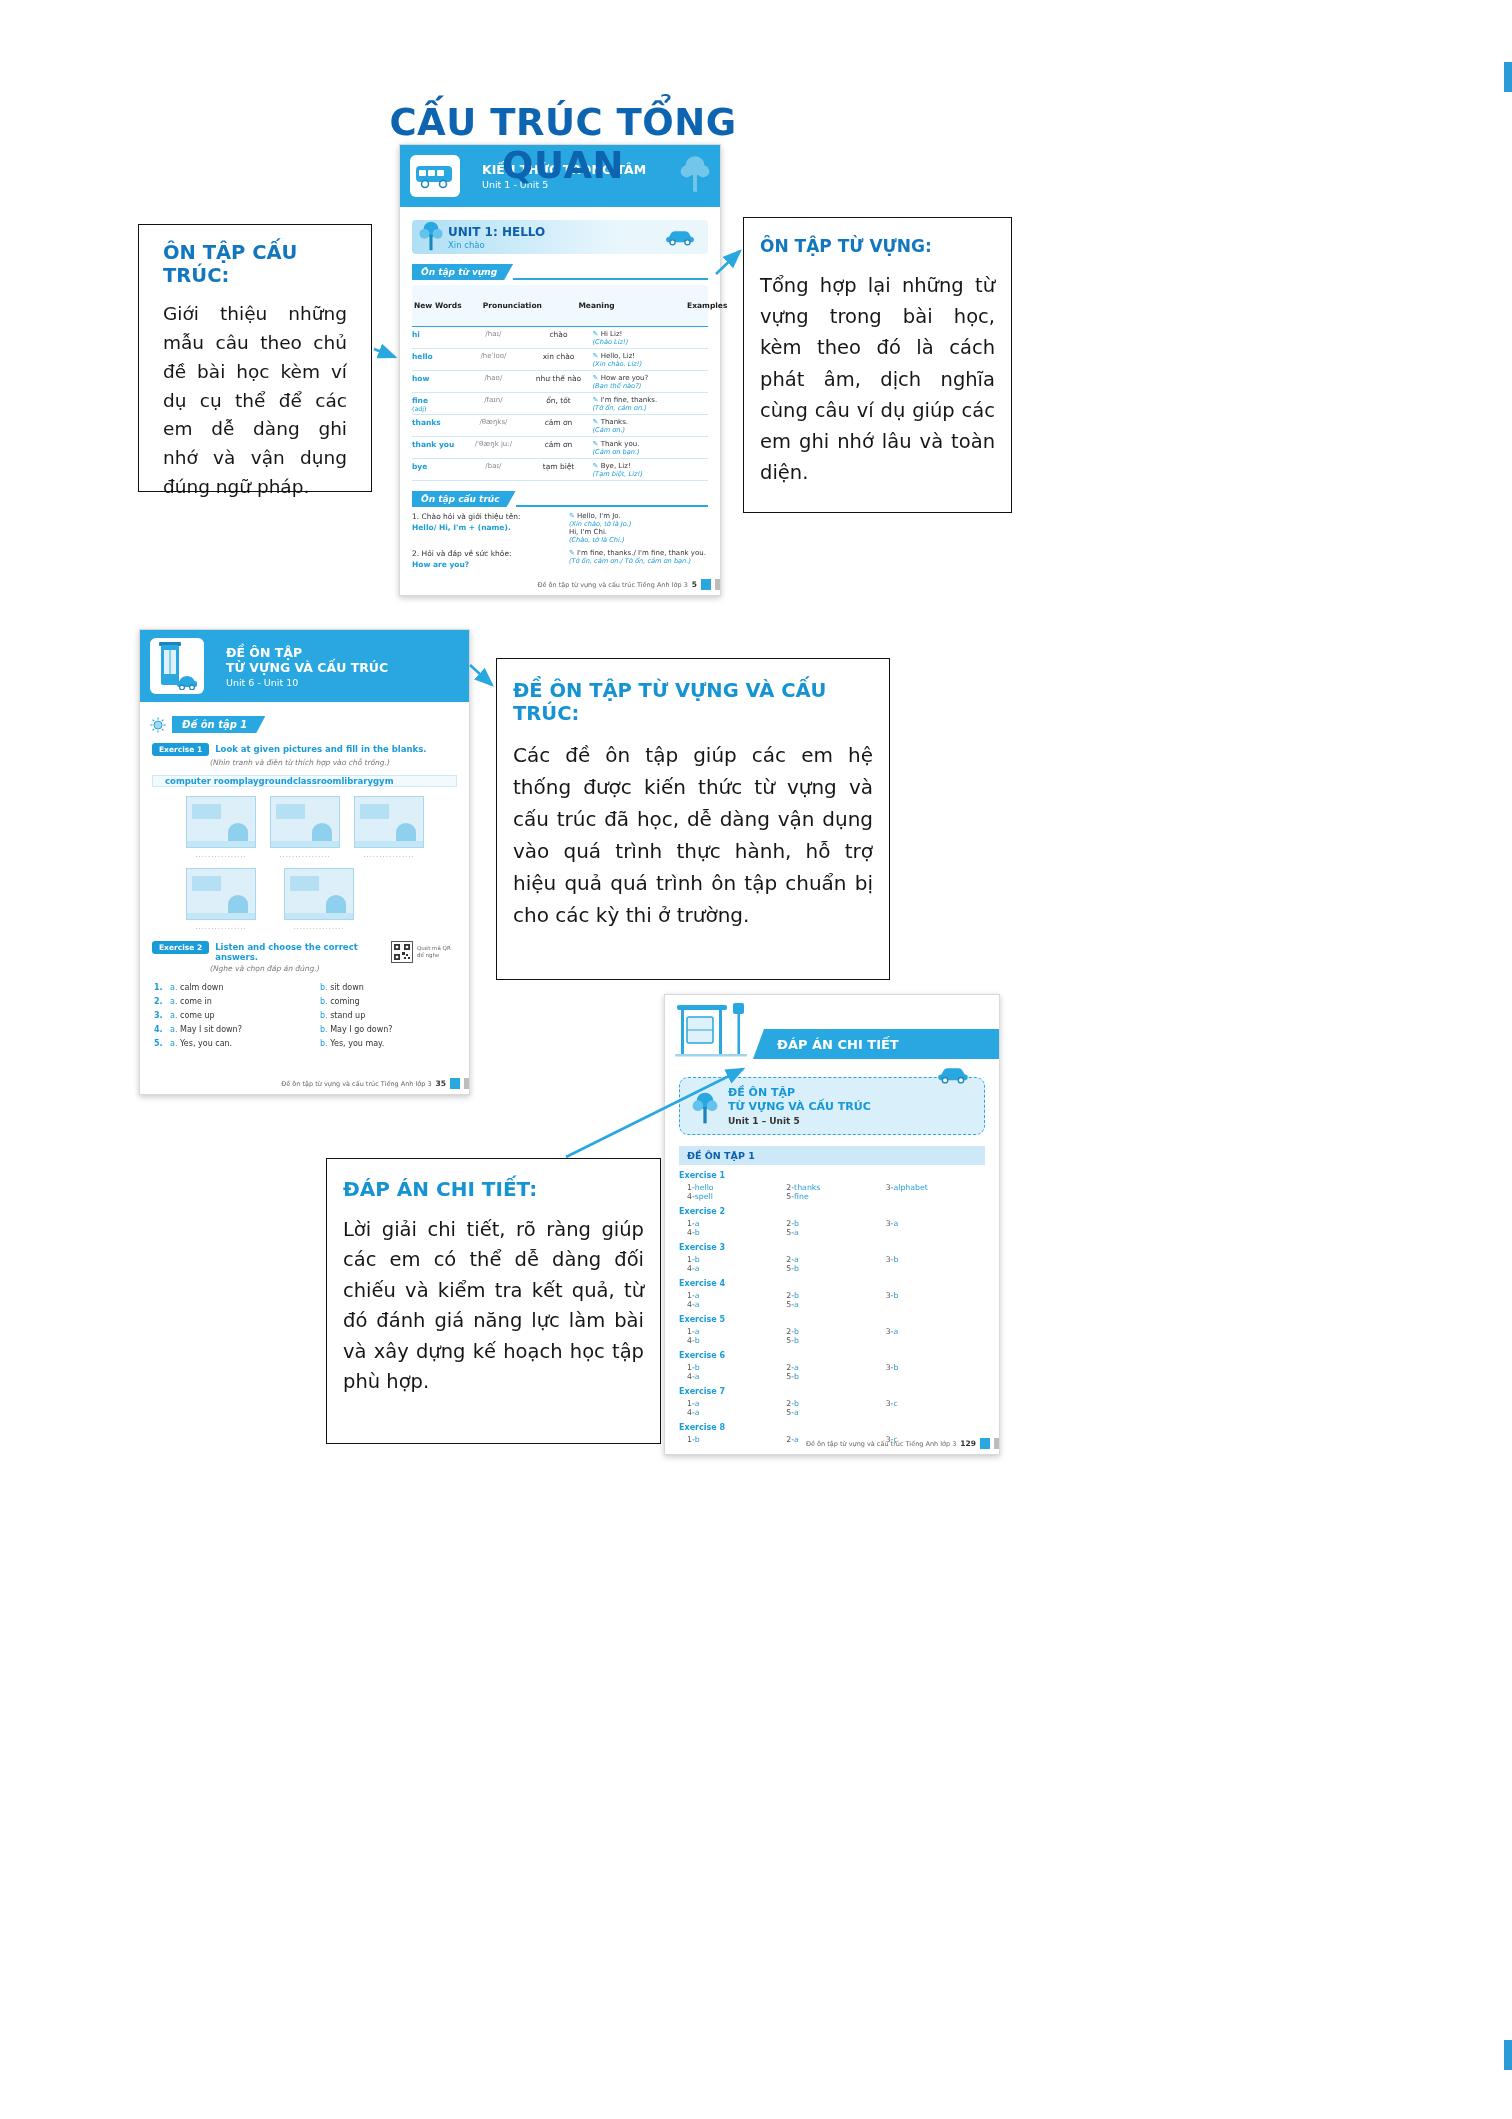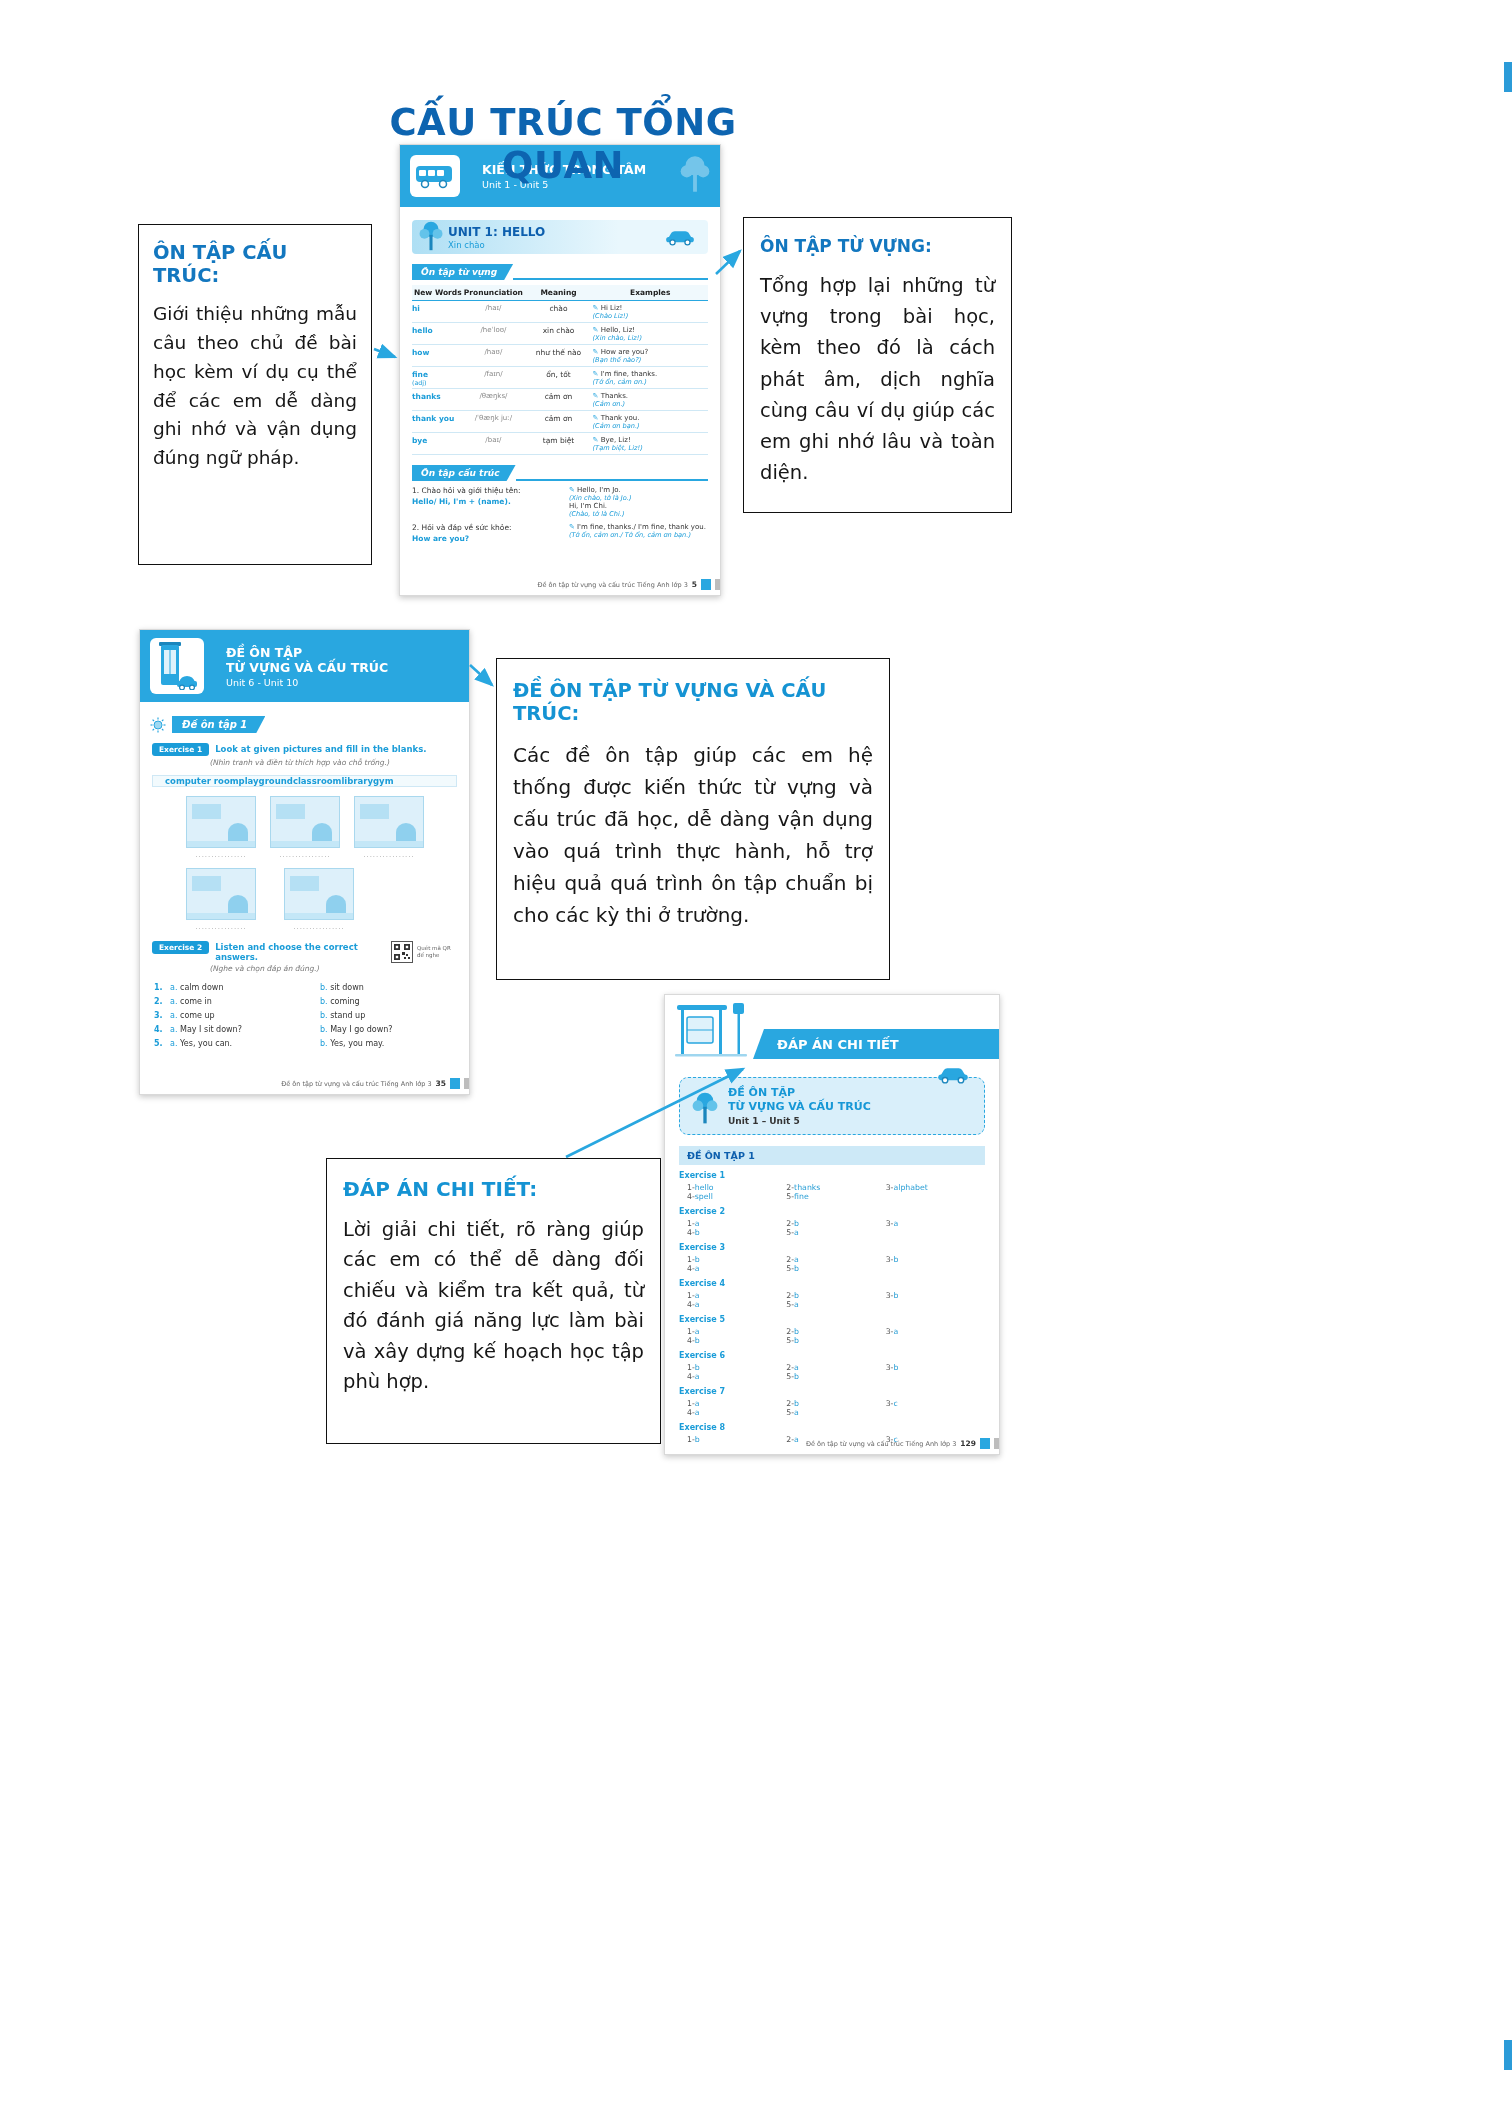--- a/index.html
+++ b/index.html
@@ -12,21 +12,21 @@
     font-size:37px;font-weight:800;color:#0d64b0;letter-spacing:.5px;z-index:2;}
 
   
   .edge-mark{position:absolute;right:0;width:8px;height:30px;background:#2b9bd8;}
   .edge-mark.em1{top:62px;} .edge-mark.em2{top:2040px;}
 
   
   .callout{position:absolute;border:1.6px solid #111;background:#fff;z-index:2;}
   .c-title{font-weight:800;}
   .c-body{text-align:justify;color:#161616;}
-  .c1{left:138px;top:224px;width:234px;height:341px;padding:16px 14px;}
+  .c1{left:138px;top:224px;width:234px;height:268px;padding:16px 24px;}
   .c1 .c-title{font-size:19.5px;color:#1377bf;}
   .c1 .c-body{margin-top:13px;font-size:18.5px;line-height:1.56;}
   .c2{left:743px;top:217px;width:269px;height:296px;padding:18px 16px;}
   .c2 .c-title{font-size:17px;color:#1377bf;}
   .c2 .c-body{margin-top:14px;font-size:19.5px;line-height:1.6;}
   .c3{left:496px;top:658px;width:394px;height:322px;padding:20px 16px;}
   .c3 .c-title{font-size:19.5px;color:#1593d3;}
   .c3 .c-body{margin-top:14px;font-size:20px;line-height:1.6;}
   .c4{left:326px;top:1158px;width:335px;height:286px;padding:18px 16px;}
   .c4 .c-title{font-size:20px;color:#1593d3;}
@@ -65,21 +65,21 @@
   
   .unit-banner{margin:13px 12px 0 12px;height:34px;border-radius:4px;position:relative;
     background:linear-gradient(90deg,#aedff4 0%,#e9f7fd 70%);display:flex;align-items:center;padding-left:36px;}
   .ub-tree{position:absolute;left:7px;top:-2px;}
   .ub-car{position:absolute;right:12px;top:8px;}
   .ub-title{font-size:12px;font-weight:800;color:#0d5fae;}
   .ub-sub{font-size:8.5px;color:#1a9cd8;margin-top:1px;}
 
   .vtable{margin:5px 12px 0 12px;font-size:7.5px;}
   .v-head{display:grid;grid-template-columns:17% 21% 23% 39%;font-weight:700;color:#222;
-    border-bottom:1.6px solid #29a7e0;padding:3px 0;background:#f0f9fd;}
+    border-bottom:1.6px solid #29a7e0;padding:16px 0;background:#f0f9fd;gap:19px;}
   .v-head div{text-align:center;}
   .v-head .th0{text-align:left;padding-left:2px;}
   .v-row{display:grid;grid-template-columns:17% 21% 23% 39%;padding:2.5px 0;border-bottom:.5px solid #cfe8f5;}
   .v-word{color:#1a9cd8;font-weight:700;}
   .v-note{color:#1a9cd8;font-size:6.3px;display:block;}
   .v-pron{color:#888;font-size:7px;text-align:center;}
   .v-mean{color:#333;text-align:center;}
   .v-ex-en{color:#333;font-size:7px;}
   .v-ex-vi{color:#1a9cd8;font-style:italic;font-size:6.6px;}
 

